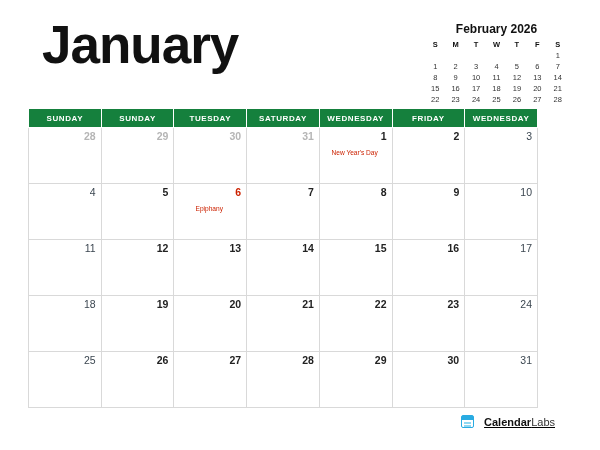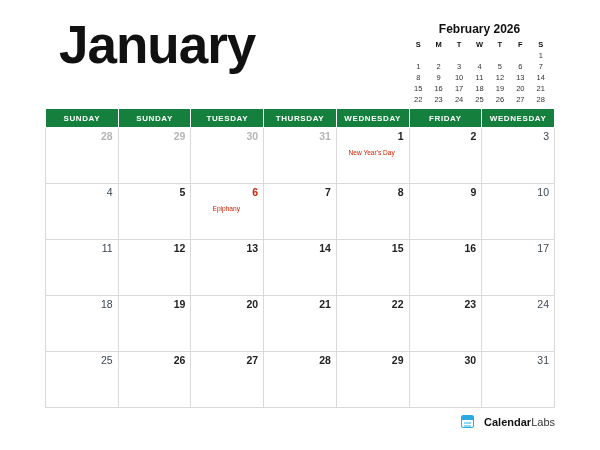--- a/index.html
+++ b/index.html
@@ -11,21 +11,21 @@
     height: 450px;
     background: #ffffff;
     font-family: "Liberation Sans", sans-serif;
     overflow: hidden;
   }
   .page {
     position: relative;
     width: 600px;
     height: 450px;
     box-sizing: border-box;
-    padding: 0 45px;
+    padding: 0 28px;
   }
 
   
   .header {
     position: relative;
     height: 100px;
   }
   .month-title {
     position: absolute;
     left: 14px;
@@ -131,20 +131,21 @@
   }
 
   
   .footer {
     position: absolute;
     right: 45px;
     bottom: 22px;
     display: flex;
     align-items: center;
     gap: 10px;
+    text-decoration: underline;
   }
   .logo-icon {
     width: 13px;
     height: 13px;
     border: 1px solid #29ABE2;
     border-radius: 2px;
     position: relative;
     background: #ffffff;
     box-sizing: border-box;
   }
@@ -244,21 +245,21 @@
     </div>
   </div>
 
   <div class="cal-wrap">
     <table class="cal">
       <thead>
         <tr id="cal-head-row">
             <th>SUNDAY</th>
             <th>SUNDAY</th>
             <th>TUESDAY</th>
-            <th>THURSDAY</th>
+            <th>SATURDAY</th>
             <th>WEDNESDAY</th>
             <th>FRIDAY</th>
             <th>WEDNESDAY</th>
           </tr>
       </thead>
       <tbody id="cal-body">
           <tr>
             <td class="weekend">
               <span class="daynum muted">28</span>
             </td>

